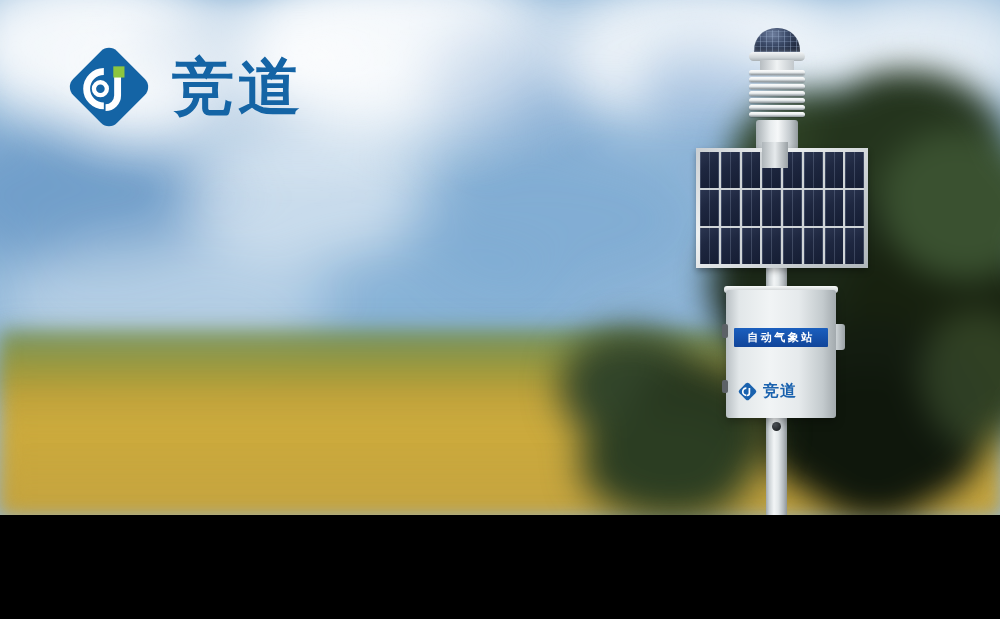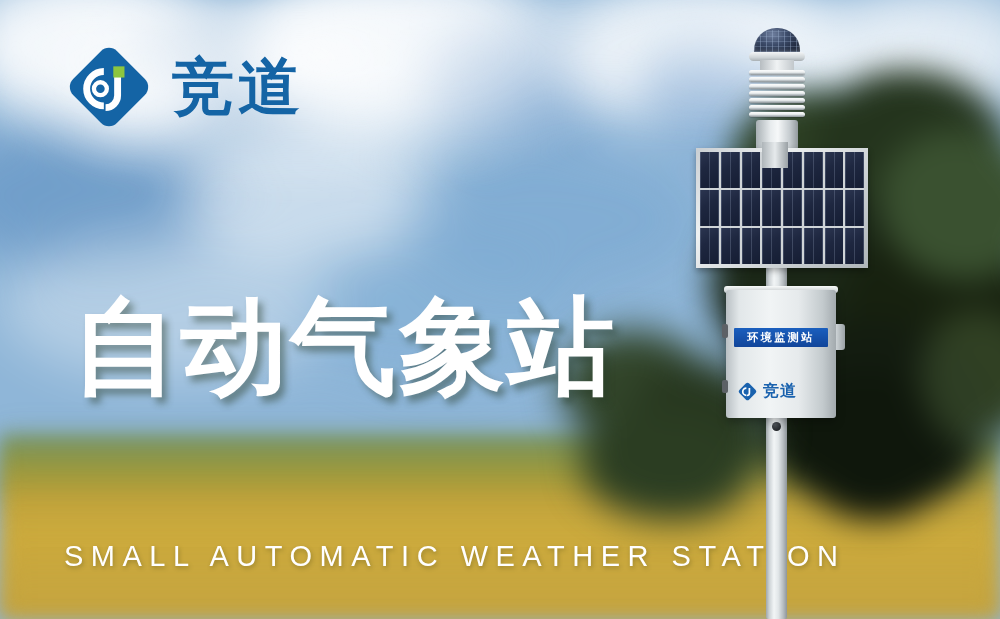--- a/index.html
+++ b/index.html
@@ -1,20 +1,20 @@
 <!DOCTYPE html>
 <html><head>
 <meta charset="utf-8">
 <style>
   html,body{margin:0;padding:0;background:#000;}
   body{font-family:"Liberation Sans","DejaVu Sans",sans-serif;}
 
   .banner{
     position:relative;
-    width:1000px;height:619px;
+    width:1000px;height:515px;
     overflow:hidden;
     background:#8fb6d8;
   }
 
   
   .sky{
     position:absolute;inset:0;
     background:
       linear-gradient(to bottom,
         #e9f2f8 0%,
@@ -296,21 +296,20 @@
           <path d="M44 30 A20 20 0 1 0 44 70" fill="none" stroke="#1464a5" stroke-width="0"></path>
           <path d="M60 30 L60 58 A14 14 0 0 1 46 72" fill="none" stroke="#ffffff" stroke-width="8" stroke-linecap="butt"></path>
           <rect x="55" y="24" width="13" height="13" fill="#8cc63f"></rect>
         </g>
       </svg>
     </div>
     <div class="logo-text">竞道</div>
   </div>
 
   <div class="headline">
-    <div class="h-line">自动气象站</div>
   </div>
 
   <div class="subtitle">SMALL AUTOMATIC WEATHER STATION</div>
 
   <div class="station">
 
     <div class="pole-top"></div>
     <div class="pole"></div>
 
     <div class="sensor">
@@ -358,21 +357,21 @@
             <div class="cell"></div>
             <div class="cell"></div>
         </div>
       </div>
     </div>
     <div class="panel-mount"></div>
 
     <div class="box-top"></div>
     <div class="box">
       <div class="box-banner">
-        <span>环境监测站</span>
+        <span>自动气象站</span>
       </div>
       <div class="box-logo">
         <div class="box-logo-mark">
           <svg viewBox="0 0 100 100" width="19" height="19">
             <g transform="rotate(45 50 50)">
               <rect x="14" y="14" width="72" height="72" rx="13" ry="13" fill="#1a62ae"></rect>
             </g>
             <path d="M44 32 A19 19 0 1 0 44 70" fill="none" stroke="#ffffff" stroke-width="9"></path>
             <path d="M60 32 L60 58 A13 13 0 0 1 47 71" fill="none" stroke="#ffffff" stroke-width="9"></path>
           </svg>

